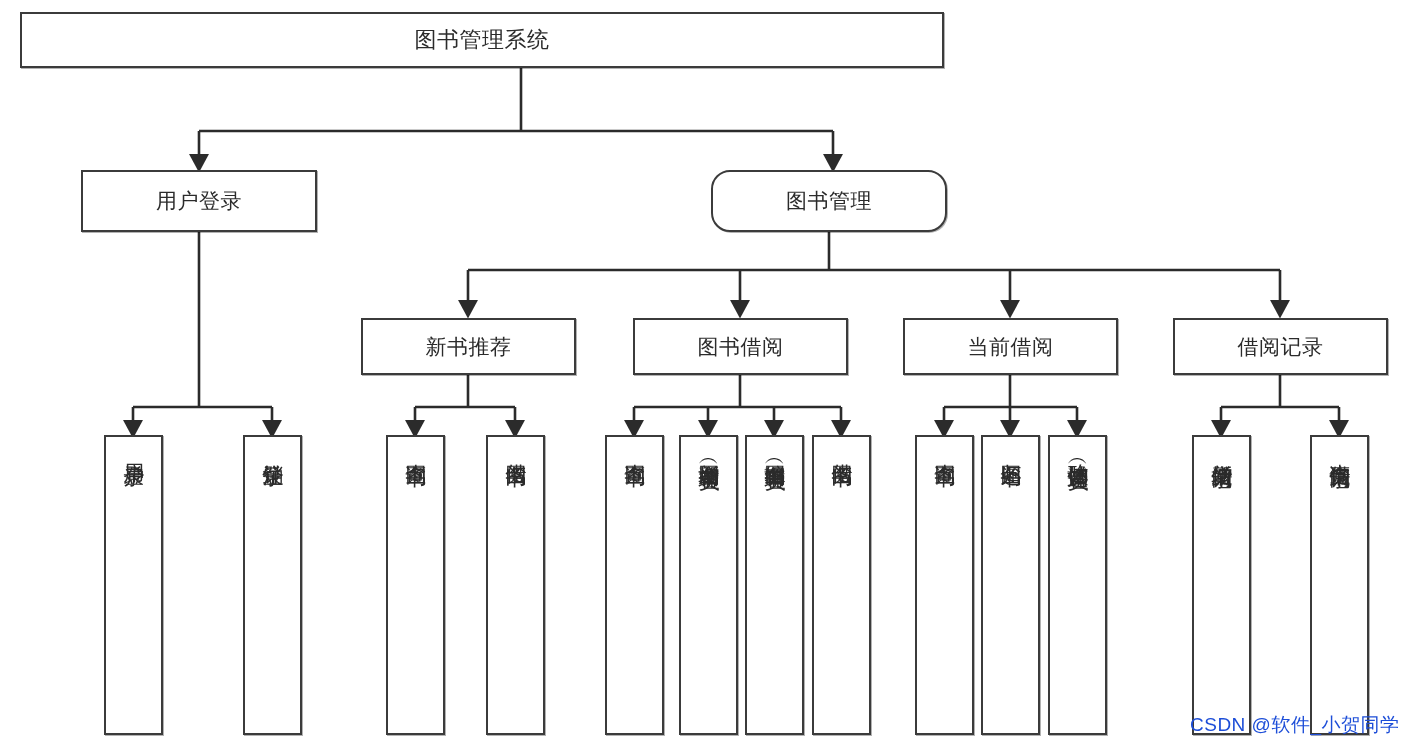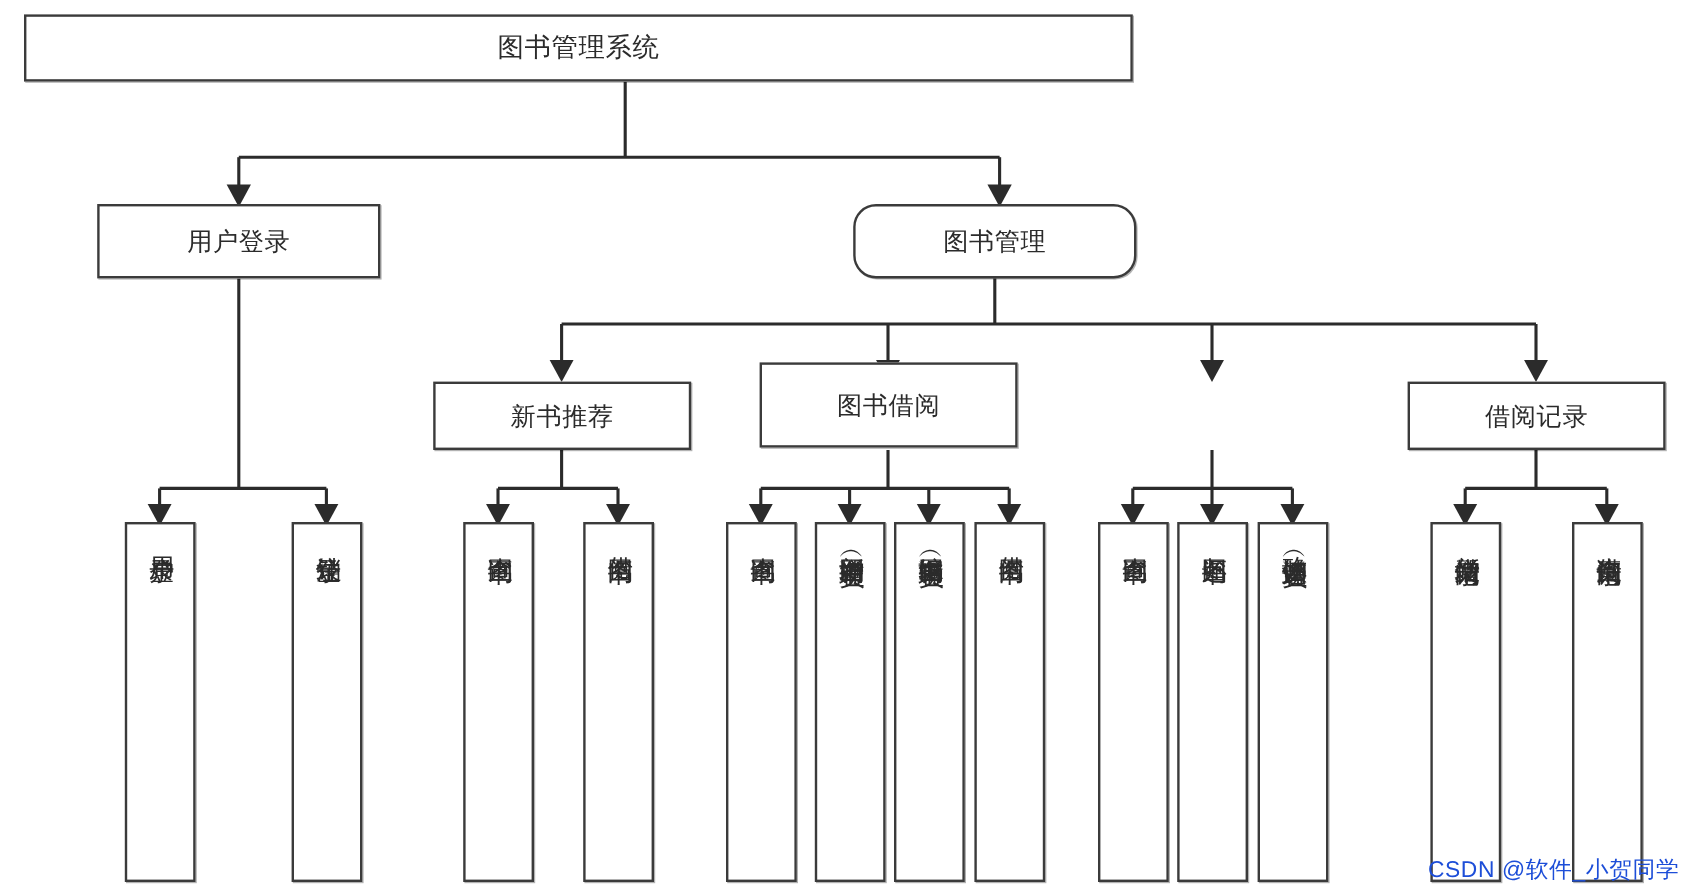--- a/index.html
+++ b/index.html
@@ -127,22 +127,25 @@
   <div class="node" style="left:81px; top:170px; width:236px; height:62px;">
     <span class="node-h">用户登录</span>
   </div>
   <div class="node" style="left:711px; top:170px; width:236px; height:62px;border-radius:19px;">
     <span class="node-h">图书管理</span>
   </div>
 
   <div class="node" style="left:361px; top:318px; width:215px; height:57px;">
     <span class="node-h">新书推荐</span>
   </div>
-  <div class="node" style="left:633px; top:302px; width:215px; height:71px;">
+  <div class="node" style="left:633px; top:318px; width:215px; height:57px;">
     <span class="node-h">图书借阅</span>
+  </div>
+  <div class="node" style="left:903px; top:318px; width:215px; height:57px;">
+    <span class="node-h">当前借阅</span>
   </div>
   <div class="node" style="left:1173px; top:318px; width:215px; height:57px;">
     <span class="node-h">借阅记录</span>
   </div>
 
   <div class="node node-leaf" style="left:104px; top:435px; width:59px; height:300px;">
     <span class="label-v">用户登录</span>
   </div>
   <div class="node node-leaf" style="left:243px; top:435px; width:59px; height:300px;">
     <span class="label-v">注销登录</span>

